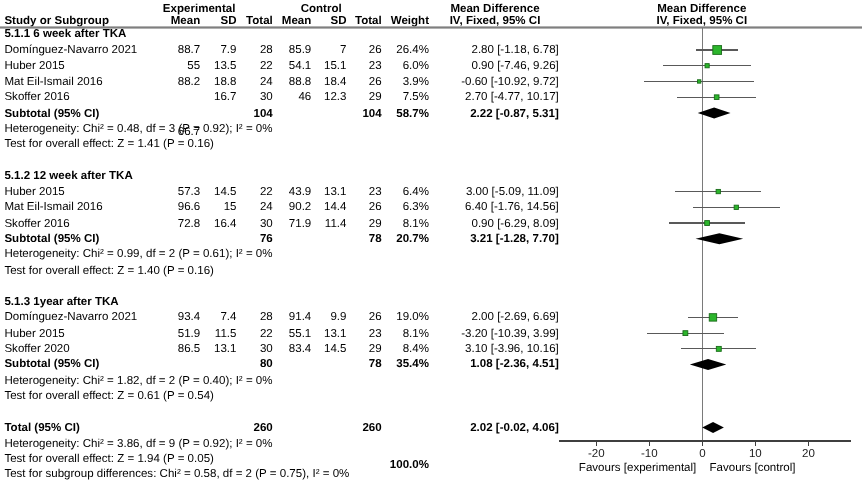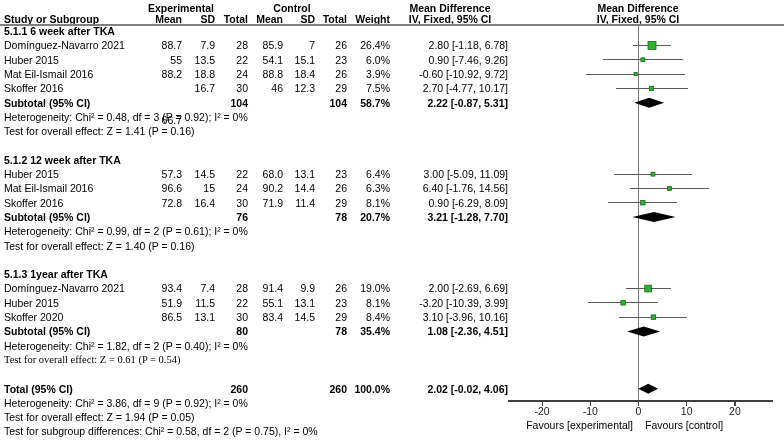--- a/index.html
+++ b/index.html
@@ -139,21 +139,21 @@
         <div class="cell" style="left: 4px;">Test for overall effect: Z = 1.41 (P = 0.16)</div>
       </div>
       <div class="row" style="top: 152.7px;">
         <div class="cell b" style="left: 4px;">5.1.2 12 week after TKA</div>
       </div>
       <div class="row" style="top: 167px;">
         <div class="cell" style="left: 4px;">Huber 2015</div>
         <div class="cell" style="right: 602px;">57.3</div>
         <div class="cell" style="right: 569px;">14.5</div>
         <div class="cell" style="right: 536px;">22</div>
-        <div class="cell" style="right: 501px;">68.0</div>
+        <div class="cell" style="right: 501px;">43.9</div>
         <div class="cell" style="right: 469px;">13.1</div>
         <div class="cell" style="right: 437px;">23</div>
         <div class="cell" style="right: 394px;">6.4%</div>
         <div class="cell" style="right: 276px;">3.00 [-5.09, 11.09]</div>
       </div>
       <div class="row" style="top: 181.3px;">
         <div class="cell" style="left: 4px;">Mat Eil-Ismail 2016</div>
         <div class="cell" style="right: 602px;">96.6</div>
         <div class="cell" style="right: 569px;">15</div>
         <div class="cell" style="right: 536px;">24</div>
@@ -226,28 +226,28 @@
       <div class="row" style="top: 324.3px;">
         <div class="cell b" style="left: 4px;">Subtotal (95% CI)</div>
         <div class="cell b" style="right: 536px;">80</div>
         <div class="cell b" style="right: 437px;">78</div>
         <div class="cell b" style="right: 394px;">35.4%</div>
         <div class="cell b" style="right: 276px;">1.08 [-2.36, 4.51]</div>
       </div>
       <div class="row" style="top: 338.6px;">
         <div class="cell" style="left: 4px;">Heterogeneity: Chi² = 1.82, df = 2 (P = 0.40); I² = 0%</div>
       </div>
-      <div class="row" style="top: 352.9px; font-family: Liberation Serif, serif;">
+      <div class="row" style="top: 352.9px;">
         <div class="cell" style="left: 4px;">Test for overall effect: Z = 0.61 (P = 0.54)</div>
       </div>
       <div class="row" style="top: 381.5px;">
         <div class="cell b" style="left: 4px;">Total (95% CI)</div>
         <div class="cell b" style="right: 536px;">260</div>
         <div class="cell b" style="right: 437px;">260</div>
-        <div class="cell b" style="right: 394px;">100.0%</div>
+        <div class="cell b" style="right: 394px; margin-top: 33px;">100.0%</div>
         <div class="cell b" style="right: 276px;">2.02 [-0.02, 4.06]</div>
       </div>
       <div class="row" style="top: 395.8px;">
         <div class="cell" style="left: 4px;">Heterogeneity: Chi² = 3.86, df = 9 (P = 0.92); I² = 0%</div>
       </div>
       <div class="row" style="top: 410.1px;">
         <div class="cell" style="left: 4px;">Test for overall effect: Z = 1.94 (P = 0.05)</div>
       </div>
       <div class="row" style="top: 424.4px; padding-left: 40px;">
         <div class="cell" style="left: 4px;">Test for subgroup differences: Chi² = 0.58, df = 2 (P = 0.75), I² = 0%</div>

